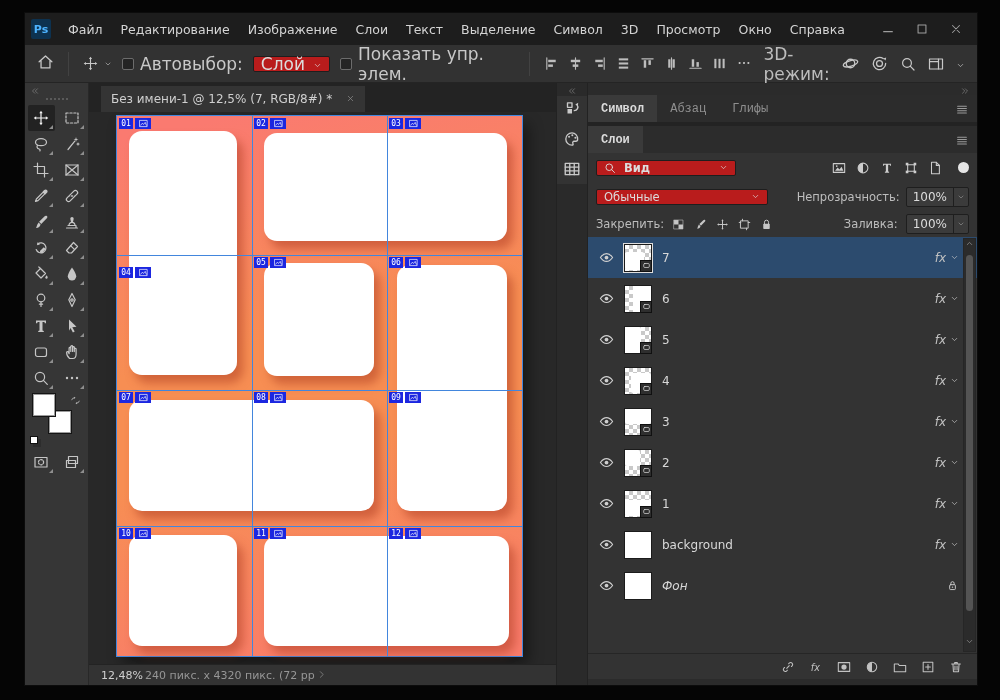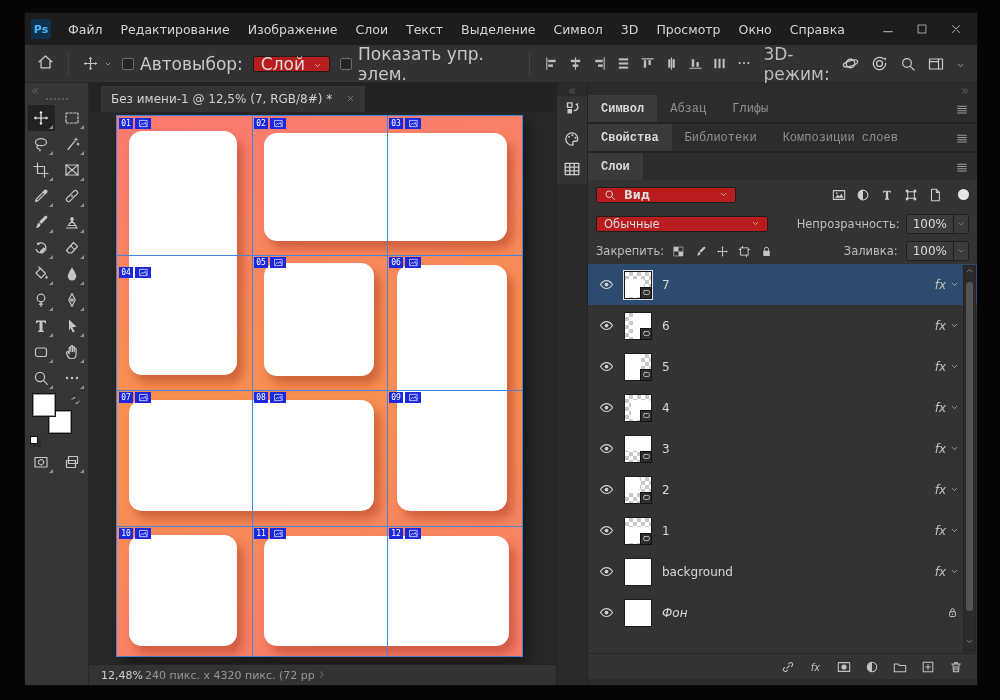--- a/index.html
+++ b/index.html
@@ -727,32 +727,20 @@
               <div class="ptab">Глифы</div>
               <span class="pmenu">
                 <span class="ic">
                   <svg width="14" height="14" viewBox="0 0 16 16">
                     <path class="s" d="M3 4.8h10M3 7.4h10M3 10h10M3 12.6h10" stroke-width="1"></path>
                   </svg>
                 </span>
               </span>
             </div>
             <div class="ggap"></div>
-            <div class="tabsrow">
-              <div class="ptab active">Свойства</div>
-              <div class="ptab">Библиотеки</div>
-              <div class="ptab">Композиции слоев</div>
-              <span class="pmenu">
-                <span class="ic">
-                  <svg width="14" height="14" viewBox="0 0 16 16">
-                    <path class="s" d="M3 4.8h10M3 7.4h10M3 10h10M3 12.6h10" stroke-width="1"></path>
-                  </svg>
-                </span>
-              </span>
-            </div>
             <div class="ggap"></div>
             <div class="tabsrow">
               <div class="ptab active">Слои</div>
               <span class="pmenu">
                 <span class="ic">
                   <svg width="14" height="14" viewBox="0 0 16 16">
                     <path class="s" d="M3 4.8h10M3 7.4h10M3 10h10M3 12.6h10" stroke-width="1"></path>
                   </svg>
                 </span>
               </span>

